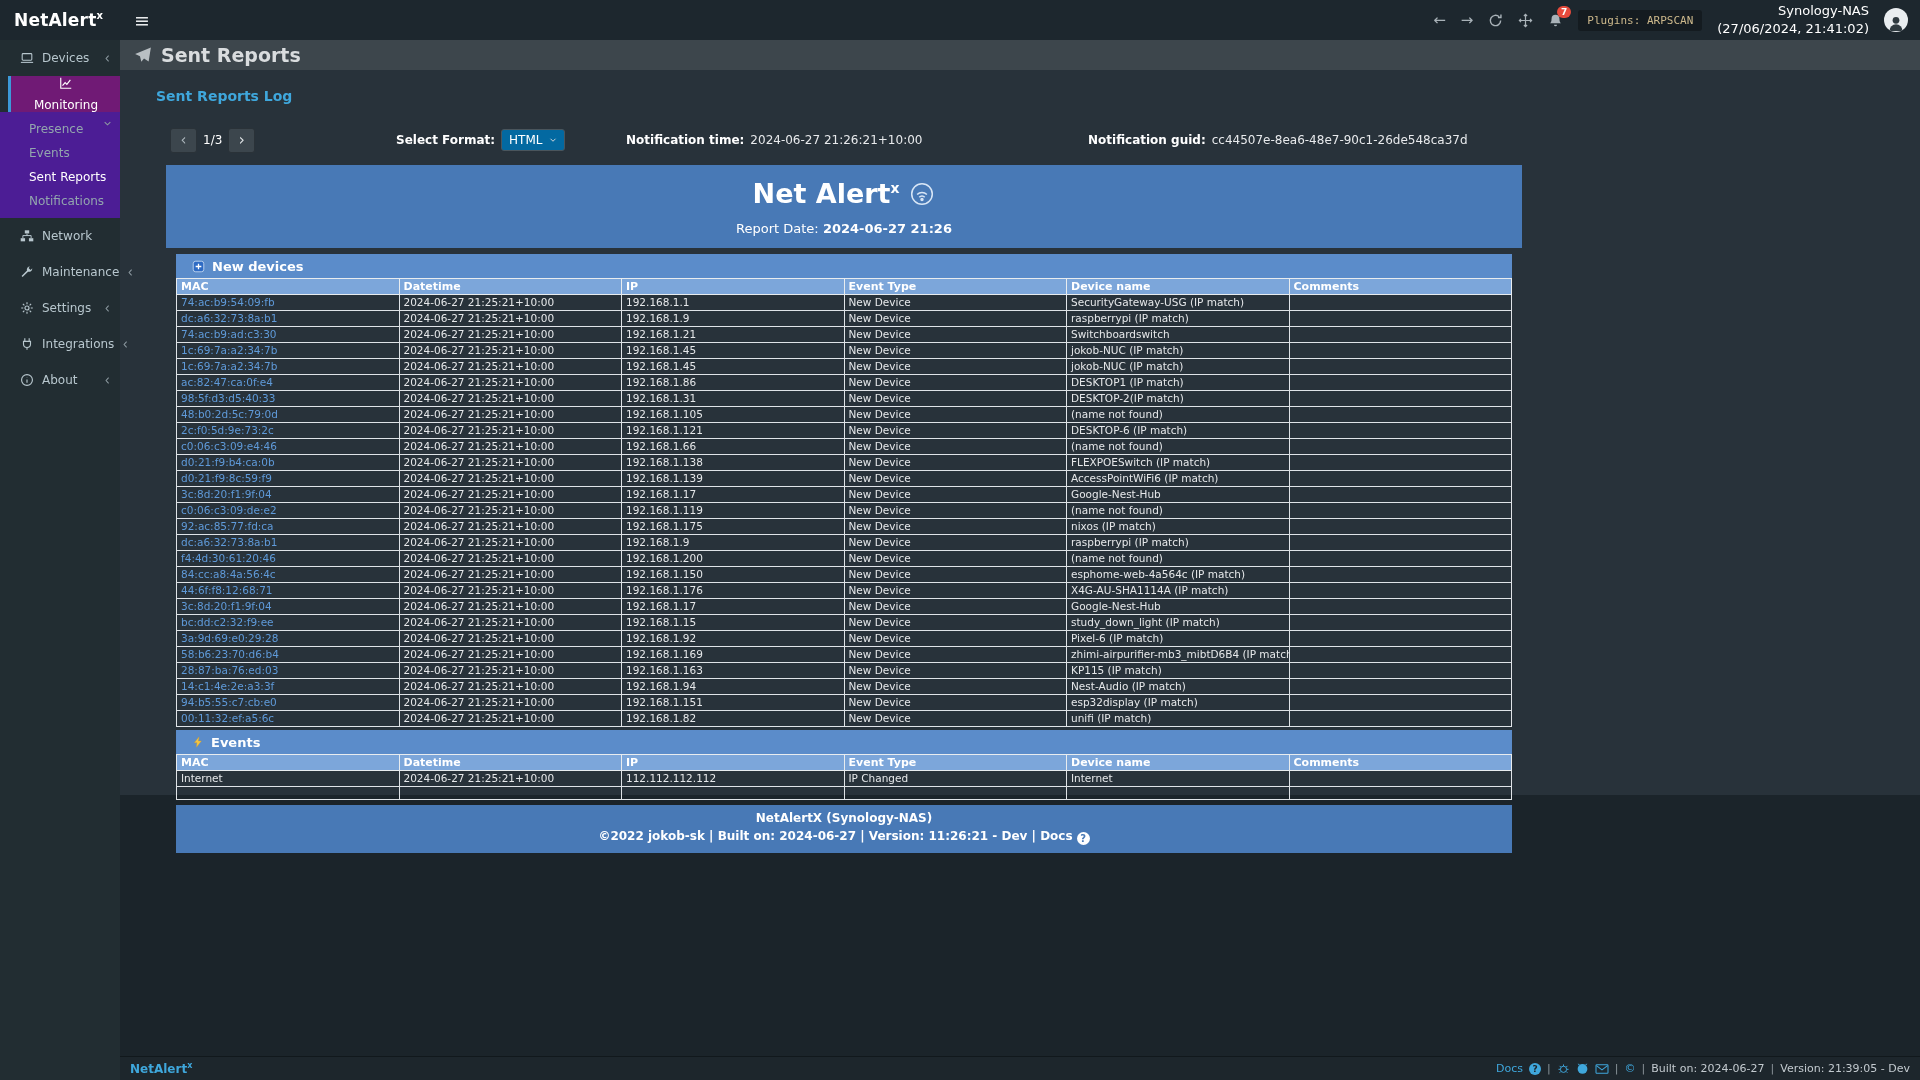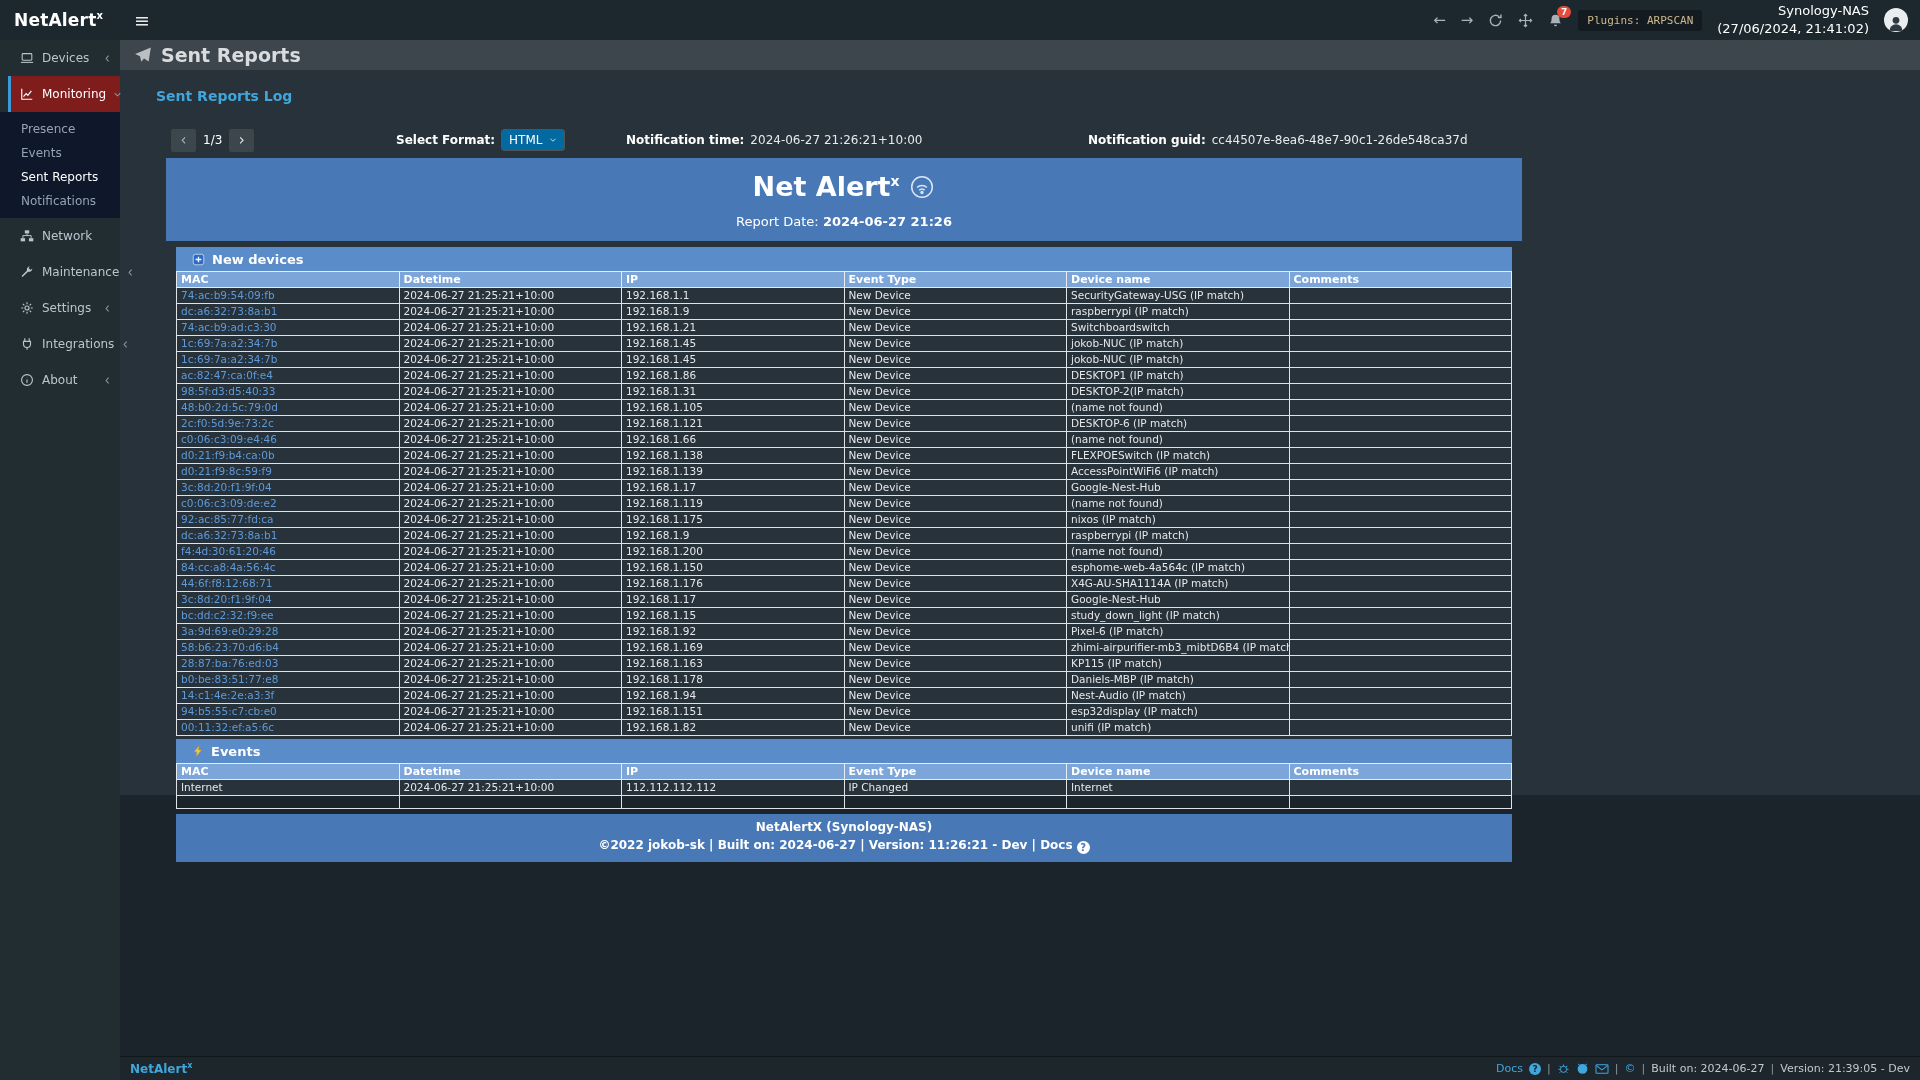--- a/index.html
+++ b/index.html
@@ -24,42 +24,42 @@
   .bell-count { position:absolute; top:-7px; right:-8px; background:#e64a3c; color:#fff; font-size:9px; font-weight:bold; border-radius:8px; padding:1px 4px; line-height:1.2; }
   .plugins-badge { font-family:"DejaVu Sans Mono", monospace; font-size:11px; color:#cdb98c; background:#141b20; padding:4px 9px; border-radius:3px; cursor:pointer; }
   .host-info { text-align:right; color:#fff; font-size:13px; line-height:1.35; }
   .avatar { width:24px; height:24px; border-radius:50%; background:#e9edf0; display:flex; align-items:flex-end; justify-content:center; overflow:hidden; cursor:pointer; }
 
   
   .sidebar { position:absolute; top:40px; left:0; bottom:0; width:120px; background:#222d32; z-index:10; }
   .side-item { display:flex; align-items:center; gap:7px; height:36px; padding:0 8px 0 9px; color:#b8c7ce; font-size:12px; cursor:pointer; border-left:3px solid transparent;margin-left:8px; }
   .side-item .mi { flex:0 0 15px; color:#b8c7ce; }
   .side-item .chev { margin-left:auto; color:#8d9aa1; }
-  .side-item.active { background:#7f1d1d; border-left-color:#3c9ad9; color:#fff; }
+  .side-item.active { background:#701a75; border-left-color:#3c9ad9; color:#fff;flex-direction:column; }
   .side-item.active .mi { color:#fff; }
-  .submenu { background:#0f172a; padding:5px 4px; }
+  .submenu { background:#4c1d95; padding:5px 12px; }
   .sub-item { display:block; padding:5px 0 5px 17px; color:#93a6ae; font-size:12px; cursor:pointer; }
   .sub-item.current { color:#fff; }
 
   
   .content { position:absolute; top:40px; left:120px; right:0; bottom:0; }
   .page-head { height:30px; background:#3d464c; display:flex; align-items:center; gap:9px; padding-left:14px; color:#d9dcde; font-size:19px; font-weight:600; }
   .box { background:#28323a; height:725px; padding:12px 0 0 36px; }
   .log-title { color:#3fa7dc; font-size:14px; font-weight:bold; margin-top:6px; cursor:pointer; display:inline-block; }
 
   .controls { position:relative; height:30px; margin-top:22px; width:1370px; font-size:12px; }
   .ctl { position:absolute; top:0; display:flex; align-items:center; gap:6px; height:26px; color:#fff; }
   .pager-btn { width:27px; height:25px; background:#3c464d; border:1px solid #2a3238; border-radius:3px; color:#aab4ba; display:flex; align-items:center; justify-content:center; font-size:15px; cursor:pointer; }
   .pager-btn.next { color:#e2e6e8; }
   .fmt-select { background:#0369a1; color:#fff; border:1px solid #4a555c; border-radius:3px; font-size:12px; padding:3px 7px; display:flex; align-items:center; gap:7px; cursor:pointer; }
   .lbl { font-weight:bold; }
   .val { font-weight:normal; color:#e8eaec; }
 
   
-  .report { width:1356px; margin:1px 0 0 10px; }
+  .report { width:1356px; margin:8px 0 0 10px; }
   .report-head { background:#4879b6; text-align:center; color:#fff; padding:13px 0 12px; }
   .report-title { font-size:27px; font-weight:bold; display:inline-flex; align-items:center; gap:10px; }
   .report-title sup { font-size:14px; }
   .report-date { font-size:13px; margin-top:12px; }
   .report-date b { font-weight:bold; }
   .report-body { padding:3px 10px 0; }
   .band { margin-top:3px; background:#5b8cca; color:#fff; font-weight:bold; font-size:13px; display:flex; align-items:center; gap:7px; padding:2px 16px; height:24px; }
   table { width:100%; border-collapse:collapse; table-layout:fixed; font-size:10.5px; color:#e6e8ea; }
   th { background:#7ca6da; color:#fff; text-align:left; font-weight:bold; padding:1px 4px; border:1px solid #e8ecef; font-size:11px; line-height:13px; }
   td { padding:1px 4px; border:1px solid #dfe3e7; height:13px; line-height:13px; overflow:hidden; white-space:nowrap; }
@@ -495,28 +495,20 @@
               </tr>
               <tr>
                 <td><a href="#">28:87:ba:76:ed:03</a></td>
                 <td>2024-06-27 21:25:21+10:00</td>
                 <td>192.168.1.163</td>
                 <td>New Device</td>
                 <td>KP115 (IP match)</td>
                 <td></td>
               </tr>
               <tr>
-                <td><a href="#">b0:be:83:51:77:e8</a></td>
-                <td>2024-06-27 21:25:21+10:00</td>
-                <td>192.168.1.178</td>
-                <td>New Device</td>
-                <td>Daniels-MBP (IP match)</td>
-                <td></td>
-              </tr>
-              <tr>
                 <td><a href="#">14:c1:4e:2e:a3:3f</a></td>
                 <td>2024-06-27 21:25:21+10:00</td>
                 <td>192.168.1.94</td>
                 <td>New Device</td>
                 <td>Nest-Audio (IP match)</td>
                 <td></td>
               </tr>
               <tr>
                 <td><a href="#">94:b5:55:c7:cb:e0</a></td>
                 <td>2024-06-27 21:25:21+10:00</td>

